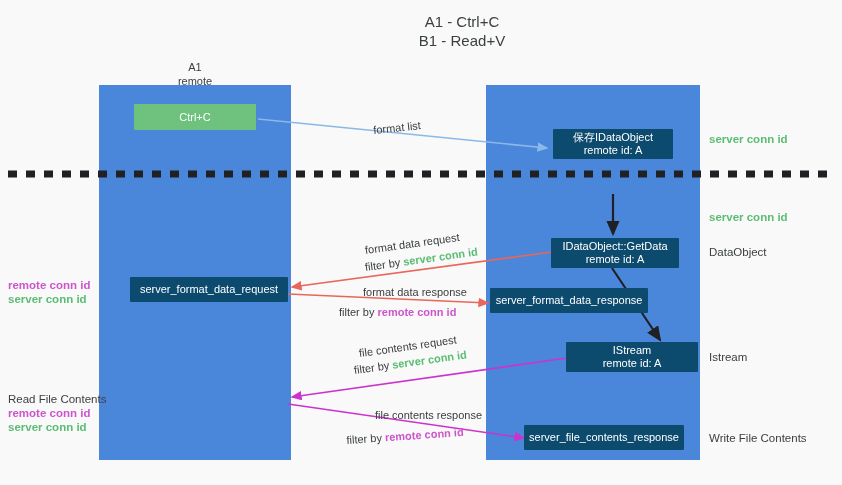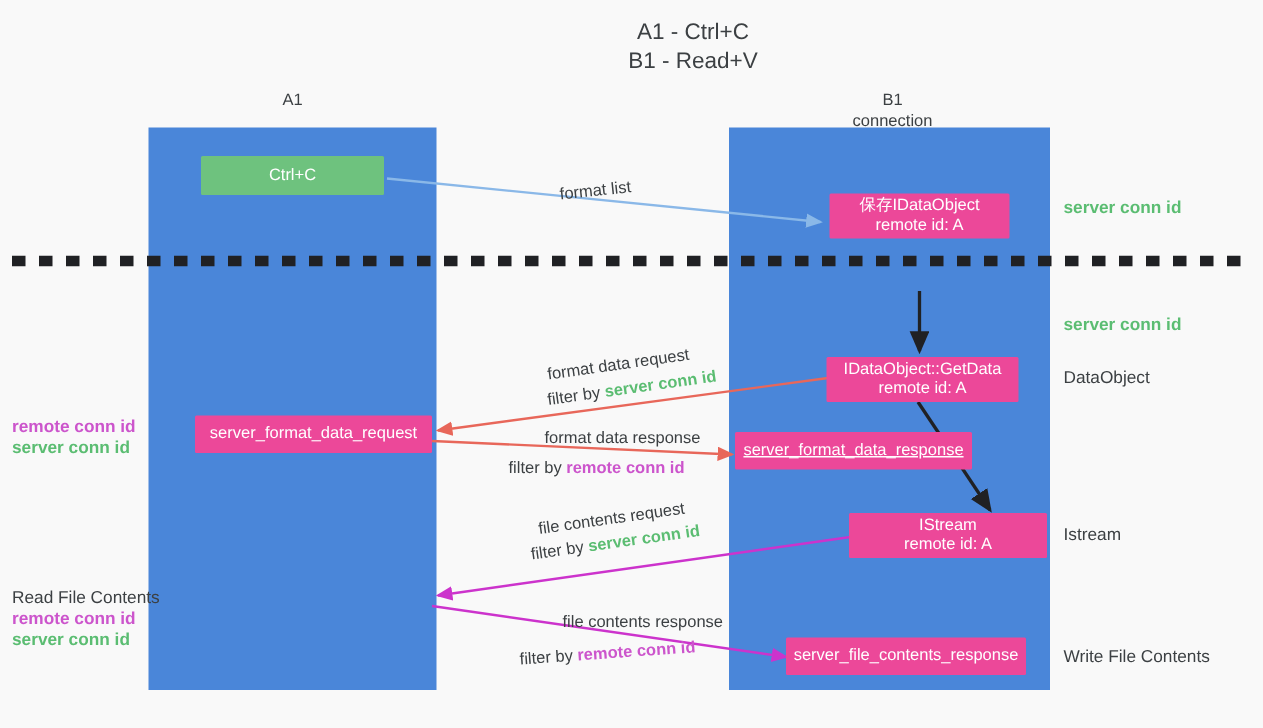--- a/index.html
+++ b/index.html
@@ -30,21 +30,21 @@
   .node{
     position:absolute;
     box-sizing:border-box;
     display:flex;flex-direction:column;
     align-items:center;justify-content:center;
     text-align:center;
     color:#ffffff;
     font-size:11px;line-height:13px;
     border-radius:1px;
   }
-  .node.orange{background:#ec4899;}
+  .node.orange{background:#0c4a6e;}
   .node.green{background:#6ec27e;}
 
   .side-label{
     position:absolute;font-size:11.5px;line-height:14px;color:#3c4043;
   }
   .conn-green{color:#5bbd72;font-weight:bold;}
   .conn-magenta{color:#cc55cc;font-weight:bold;}
 
   .edge-label{
     position:absolute;font-size:11px;line-height:14px;color:#3c4043;
@@ -58,24 +58,21 @@
 </head>
 <body>
 
 <div id="stage">
 
   <div class="title" style="top:12px;">A1 - Ctrl+C</div>
   <div class="title" style="top:31px;">B1 - Read+V</div>
 
   <div class="col-head" style="left:120px;top:60px;width:150px;">
     <div>A1</div>
-  </div>
-  <div class="col-head" style="left:520px;top:60px;width:150px;">
-    <div>B1</div>
-    <div>connection</div>
+    <div>remote</div>
   </div>
 
   <div class="lane" style="left:99px;top:85px;width:192px;height:375px;"></div>
   <div class="lane" style="left:486px;top:85px;width:214px;height:375px;"></div>
 
   <svg id="wires" viewBox="0 0 842 485">
     <defs>
       <marker id="ah-blue" markerWidth="7" markerHeight="7" refX="6" refY="3" orient="auto">
         <path d="M0,0 L7,3 L0,6 z" fill="#8ab8e8"></path>
       </marker>
@@ -125,21 +122,21 @@
   <div class="node orange" style="left:551px;top:238px;width:128px;height:30px;">
     <span>IDataObject::GetData</span>
     <span>remote id: A</span>
   </div>
 
   <div class="node orange" style="left:566px;top:342px;width:132px;height:30px;">
     <span>IStream</span>
     <span>remote id: A</span>
   </div>
 
-  <div class="node orange" style="left:490px;top:288px;width:158px;height:25px;text-decoration:underline;">
+  <div class="node orange" style="left:490px;top:288px;width:158px;height:25px;">
     <span>server_format_data_response</span>
   </div>
 
   <div class="node orange" style="left:524px;top:425px;width:160px;height:25px;">
     <span>server_file_contents_response</span>
   </div>
 
   <div class="side-label conn-green" style="left:709px;top:132px;">server conn id</div>
   <div class="side-label conn-green" style="left:709px;top:210px;">server conn id</div>
   <div class="side-label" style="left:709px;top:245px;">DataObject</div>

